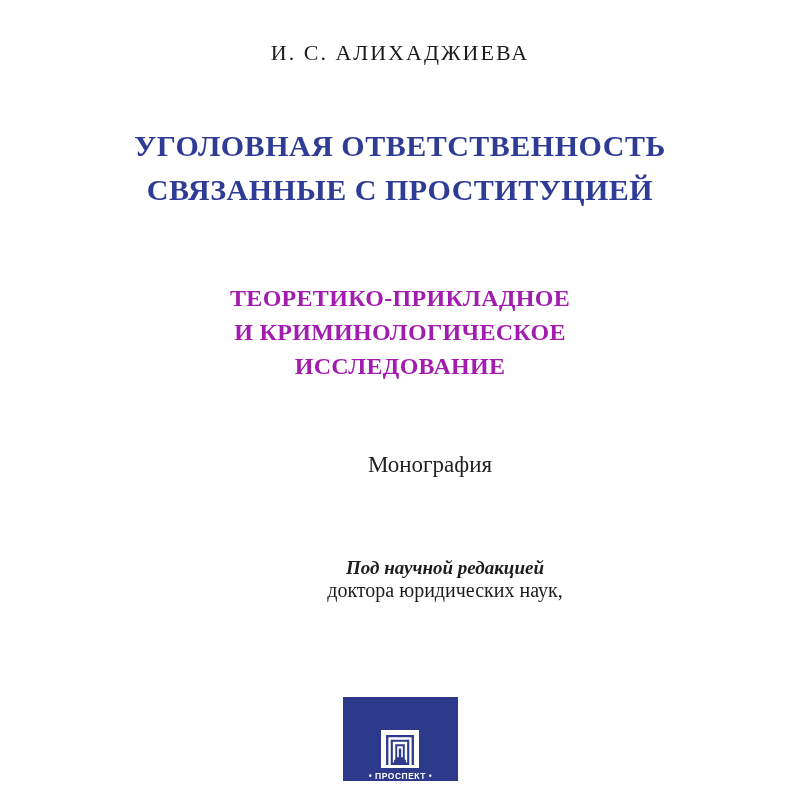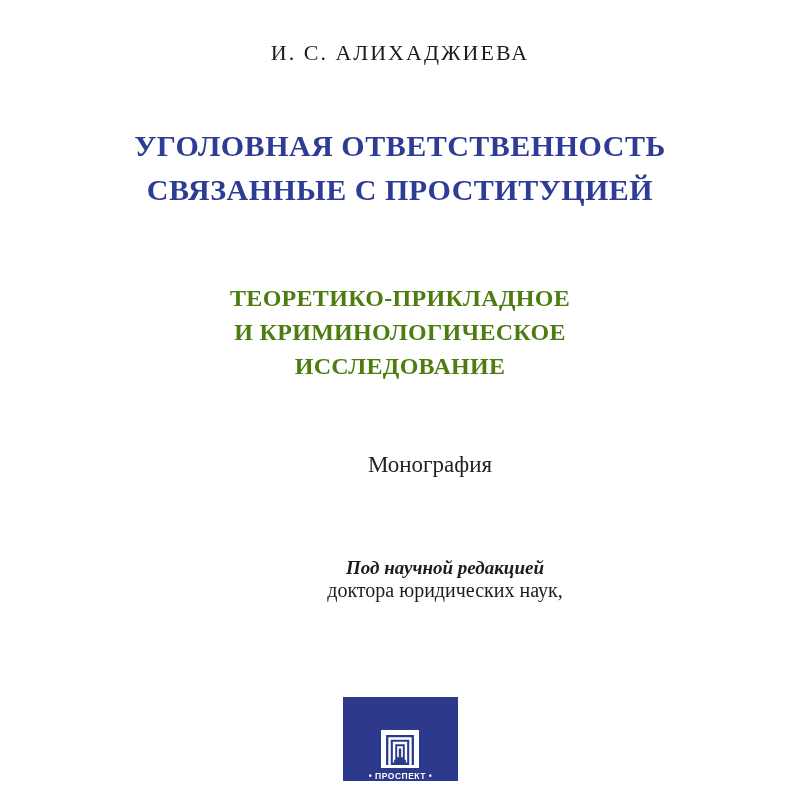--- a/index.html
+++ b/index.html
@@ -28,21 +28,21 @@
     letter-spacing: 0.5px;
     color: #2e3c95;
   }
 
   .subtitle {
     position: absolute; top: 281px; left: 0; width: 100%;
     text-align: center;
     font-size: 24px; font-weight: 700;
     line-height: 34px;
     letter-spacing: 0.3px;
-    color: #4d7c0f;
+    color: #a21caf;
   }
 
   .genre {
     position: absolute; top: 452px; left: 0; width: 100%;
     text-align: center;
     font-size: 23px; font-weight: 400;
     color: #222222;
     padding-left: 30px;
   }
 

